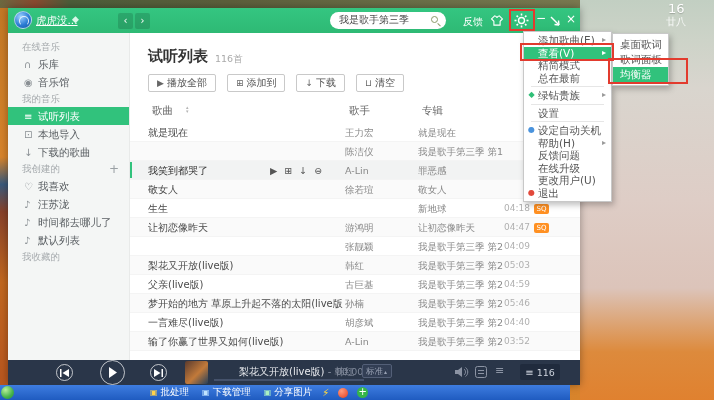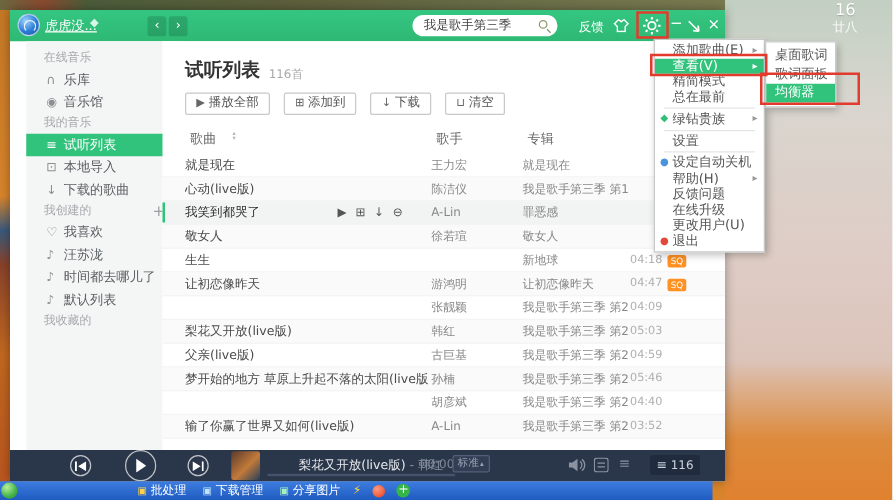--- a/index.html
+++ b/index.html
@@ -16,21 +16,21 @@
   .desktop-bottom { position:absolute; left:0; top:385px; width:580px; height:15px;
     background:linear-gradient(90deg,#b56a28,#d8842b); }
   .cal-day { position:absolute; left:668px; top:1px; font-size:13px; color:#fff; text-shadow:0 1px 1px rgba(0,0,0,.2); }
   .cal-lunar { position:absolute; left:666px; top:15px; font-size:10px; color:rgba(255,255,255,.9); }
 
   
   .taskbar { position:absolute; left:0; top:385px; width:570px; height:15px;
     background:linear-gradient(180deg,#3e7de0,#1f5bc0); display:flex; align-items:center; }
   .tb-ball { position:absolute; left:1px; top:386px; width:13px; height:13px; border-radius:50%;
     background:radial-gradient(circle at 35% 30%,#b8f09a,#43b24a 60%,#2d8f35); }
-  .tb-items { display:flex; align-items:center; gap:13px; margin-left:78px;padding-left:32px; }
+  .tb-items { display:flex; align-items:center; gap:13px; margin-left:118px;padding-left:32px; }
   .tb-item { display:flex; align-items:center; gap:3px; color:#fff; font-size:9.5px; }
   .tb-item .ic { font-size:8px; line-height:9px; }
   .ic-image::before   { content:"▣"; color:#ffd24a; }
   .ic-download2::before{ content:"▣"; color:#bfe3ff; }
   .ic-share::before   { content:"▣"; color:#a9f0c3; }
   .tb-right { display:flex; align-items:center; gap:9px; margin-left:10px; }
   .tb-bolt { color:#ffd83d; font-size:10px; }
   .tb-dot  { width:10px; height:10px; border-radius:50%; background:radial-gradient(circle at 35% 30%,#ff9a7d,#e33c1e); }
   .tb-plus { width:11px; height:11px; border-radius:50%; background:#35b44a; color:#fff; font-size:10px;
              line-height:10px; text-align:center; }
@@ -58,21 +58,21 @@
     transform:rotate(45deg); transform-origin:0 0; }
   .tb-feedback { position:absolute; left:455px; top:7px; font-size:10px; color:#fff; }
   .tb-icon { position:absolute; top:5px; }
   .skin-icon { left:482px; top:7px; }
   .gear-icon { left:506px; top:5px; }
   .min-btn { position:absolute; left:528px; top:3px; color:#fff; font-size:12px; }
   .restore-icon { left:541px; top:7px; }
   .close-btn { position:absolute; left:558px; top:4px; color:#fff; font-size:12px; }
 
   
-  .sidebar { position:absolute; left:13px; top:25px; width:122px; height:327px; background:#f4f6f5;
+  .sidebar { position:absolute; left:0; top:25px; width:122px; height:327px; background:#f4f6f5;
     border-right:1px solid #e8eae9; padding-top:6px; }
   .side-row { position:relative; height:18px; line-height:18px; font-size:10.5px; color:#5a5f63; padding-left:16px; }
   .side-row .ic { display:inline-block; width:14px; font-size:10px; color:#8a9094; }
   .side-row.label { height:16px; line-height:16px; font-size:9.5px; color:#a5aaad; padding-left:14px; }
   .side-row.selected { background:#31c27c; color:#fff; }
   .side-row.selected .ic { color:#fff; }
   .side-row .plus { display:none; }
   .side-row.has-add .plus { display:block; position:absolute; right:10px; top:0; font-size:12px; color:#9aa0a4; }
   .ic-music-hall::before{content:"◉";} .ic-headphones::before{content:"∩";}
   .ic-list::before{content:"≡";} .ic-monitor::before{content:"⊡";}
@@ -315,21 +315,20 @@
           <div class="song-row">
             <span class="col-title">就是现在</span>
 
             <span class="col-artist">王力宏</span>
             <span class="col-album">就是现在</span>
             <span class="col-duration"></span>
 
           </div>
 
           <div class="song-row alt">
-            <span class="col-title">心动(live版)</span>
 
             <span class="col-artist">陈洁仪</span>
             <span class="col-album">我是歌手第三季 第1期</span>
             <span class="col-duration"></span>
 
           </div>
 
           <div class="song-row hover">
             <span class="col-title">我笑到都哭了</span>
             <span class="row-actions">
@@ -399,20 +398,21 @@
           <div class="song-row alt">
             <span class="col-title">梦开始的地方 草原上升起不落的太阳(live版)</span>
 
             <span class="col-artist">孙楠</span>
             <span class="col-album">我是歌手第三季 第2期</span>
             <span class="col-duration">05:46</span>
 
           </div>
 
           <div class="song-row">
+            <span class="col-title">一言难尽(live版)</span>
 
             <span class="col-artist">胡彦斌</span>
             <span class="col-album">我是歌手第三季 第2期</span>
             <span class="col-duration">04:40</span>
 
           </div>
 
           <div class="song-row alt">
             <span class="col-title">输了你赢了世界又如何(live版)</span>
 

